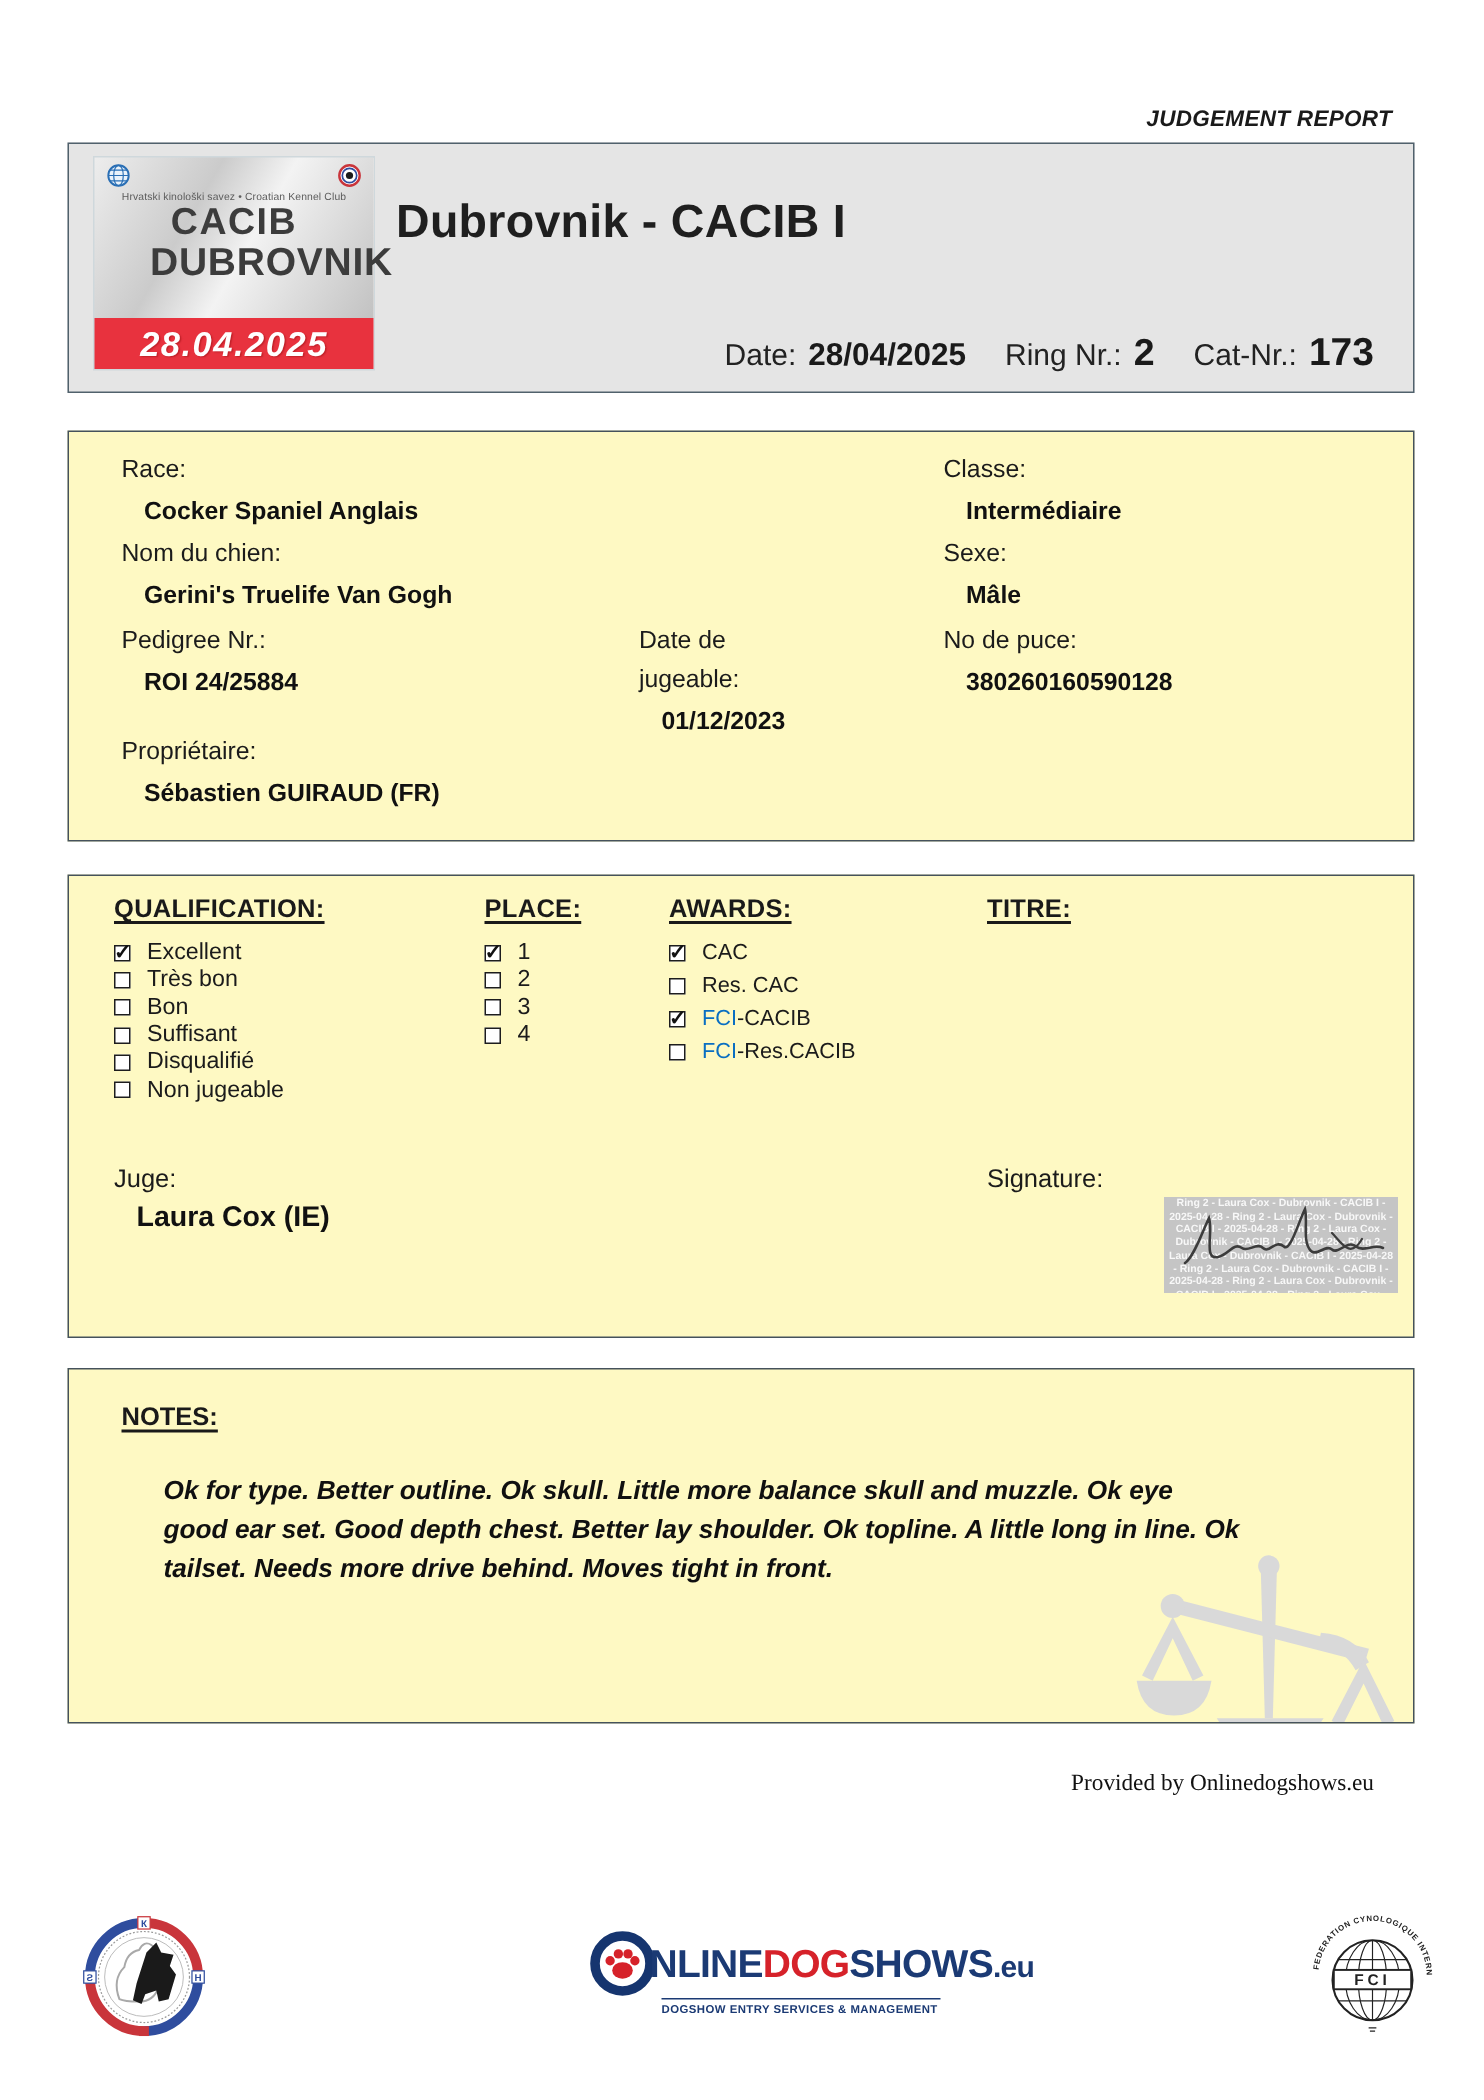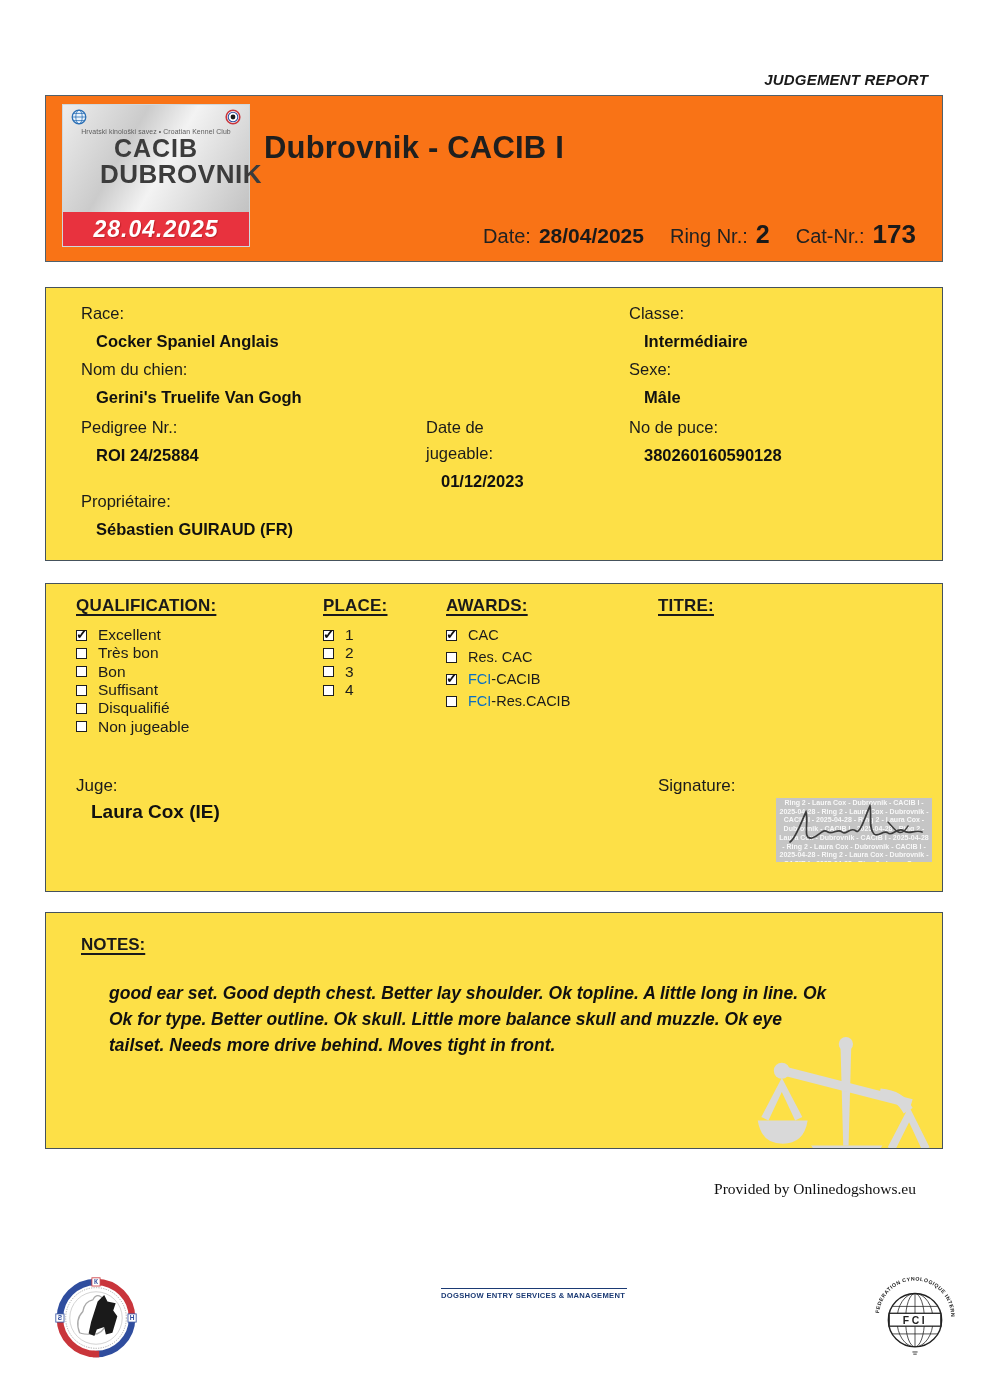--- a/index.html
+++ b/index.html
@@ -12,21 +12,21 @@
 
   
   .report-tag {
     position:absolute; top:71px; right:61px;
     font-size:15px; font-weight:bold; font-style:italic; letter-spacing:0.2px;
   }
 
   
   .header-box {
     position:absolute; left:45px; top:95px; width:898px; height:167px;
-    background:#f97316; border:1px solid #50616c;
+    background:#e5e5e5; border:1px solid #50616c;
   }
   .badge {
     position:absolute; left:17px; top:9px; width:186px; height:141px;
     box-shadow:0 0 0 1px #cfd8dc;
   }
   .badge-top {
     height:107px; background:linear-gradient(120deg,#ededed 0%,#cbcbcb 35%,#f3f3f3 55%,#c2c2c2 100%);
     text-align:center; position:relative;
   }
   .badge-icon-left { position:absolute; left:8px; top:4px; width:16px; height:16px; }
@@ -46,21 +46,21 @@
   .header-date-row {
     position:absolute; right:26px; bottom:11px;
     display:flex; align-items:baseline; gap:8px; white-space:nowrap;
   }
   .hd-label { font-size:20px; color:#222; }
   .hd-val-date { font-size:21px; font-weight:bold; margin-right:18px; }
   .hd-val-ring { font-size:25px; font-weight:bold; margin-right:18px; }
   .hd-val-cat  { font-size:26px; font-weight:bold; }
 
   
-  .frame { position:absolute; left:45px; width:898px; background:#fde047; border:1.5px solid #45525c; }
+  .frame { position:absolute; left:45px; width:898px; background:#fef9c3; border:1.5px solid #45525c; }
   .info-box { top:287px; height:274px; }
   .qual-box { top:583px; height:309px; }
   .notes-box { top:912px; height:237px; overflow:hidden; }
 
   .lbl { position:absolute; font-size:16.5px; color:#1b1b1b; white-space:nowrap; }
   .val { position:absolute; font-size:16.5px; font-weight:bold; color:#111; white-space:nowrap; }
 
   
   .col-head {
     position:absolute; font-size:17px; font-weight:bold;
@@ -264,22 +264,22 @@
     <svg class="sig-svg" viewBox="0 0 156 64">
       <path d="M14,44 C20,40 26,22 30,14 C33,24 26,42 36,40 C44,38 46,30 52,34 C56,37 62,30 66,34 C70,38 74,28 80,33 C84,37 90,16 94,8 C96,16 92,30 98,36 C102,40 108,31 112,35 C116,39 122,28 128,33 C133,37 140,31 146,34" fill="none" stroke="#3c3c3c" stroke-width="1.7" stroke-linecap="round"></path>
       <path d="M112,24 C118,30 124,42 132,28" fill="none" stroke="#3c3c3c" stroke-width="1.5" stroke-linecap="round"></path>
     </svg>
   </div>
 </div>
 
 <div class="frame notes-box">
   <div class="notes-title">NOTES:</div>
   <div class="notes-text">
+    <div>Ok for type. Better outline. Ok skull. Little more balance skull and muzzle. Ok eye</div>
     <div>good ear set. Good depth chest. Better lay shoulder. Ok topline. A little long in line. Ok</div>
-    <div>Ok for type. Better outline. Ok skull. Little more balance skull and muzzle. Ok eye</div>
     <div>tailset. Needs more drive behind. Moves tight in front.</div>
   </div>
   <svg class="scales-wm" viewBox="0 0 200 166">
     <g fill="#d9d9d9">
       <circle cx="101" cy="10" r="8"></circle>
       <polygon points="95,14 107,14 104,124 98,124"></polygon>
       <path d="M28,34 L176,72 L173,82 L25,44 Z"></path>
       <circle cx="29" cy="40" r="9"></circle>
       <path d="M140,60 q26,2 36,22 l-10,6 q-10,-18 -28,-18 z"></path>
       <path d="M29,48 L6,92 L14,96 L29,64 L44,96 L52,92 Z"></path>
@@ -307,20 +307,31 @@
   <rect x="45" y="1" width="10" height="10" fill="#ffffff" stroke="#c9353b" stroke-width="1"></rect>
   <text x="50" y="9" font-size="8" font-weight="bold" fill="#2f4d9e" text-anchor="middle" font-family="Liberation Sans, sans-serif">К</text>
   <rect x="1" y="45" width="10" height="10" fill="#ffffff" stroke="#2f4d9e" stroke-width="1"></rect>
   <text x="6" y="53" font-size="8" font-weight="bold" fill="#2f4d9e" text-anchor="middle" font-family="Liberation Sans, sans-serif">Ƨ</text>
   <rect x="89" y="45" width="10" height="10" fill="#ffffff" stroke="#2f4d9e" stroke-width="1"></rect>
   <text x="94" y="53" font-size="8" font-weight="bold" fill="#2f4d9e" text-anchor="middle" font-family="Liberation Sans, sans-serif">Н</text>
   <rect x="46" y="90" width="8" height="8" fill="#c9353b"></rect>
 </svg>
 
 <div class="ods-logo">
+  <div class="ods-row">
+    <svg class="ods-o" viewBox="0 0 48 48">
+      <circle cx="24" cy="24" r="20" fill="#ffffff" stroke="#16356f" stroke-width="7"></circle>
+      <ellipse cx="24" cy="29" rx="7.5" ry="6" fill="#d6222a"></ellipse>
+      <circle cx="15" cy="22" r="3.4" fill="#d6222a"></circle>
+      <circle cx="21" cy="17" r="3.4" fill="#d6222a"></circle>
+      <circle cx="28" cy="17" r="3.4" fill="#d6222a"></circle>
+      <circle cx="33" cy="22" r="3.4" fill="#d6222a"></circle>
+    </svg>
+    <div class="ods-text"><span class="ods-p1">NLINE</span><span class="ods-p2">DOG</span><span class="ods-p3">SHOWS</span><span class="ods-p4">.eu</span></div>
+  </div>
   <div class="ods-tagline">DOGSHOW ENTRY SERVICES &amp; MANAGEMENT</div>
 </div>
 
 <svg class="fci-logo" viewBox="0 0 100 100">
   <defs>
     <path id="fciArc" d="M 50,52 m -42,0 a 42,42 0 1,1 84,0"></path>
     <clipPath id="fciGlobe">
         <circle cx="50" cy="56" r="31"></circle>
       </clipPath>
   </defs>

